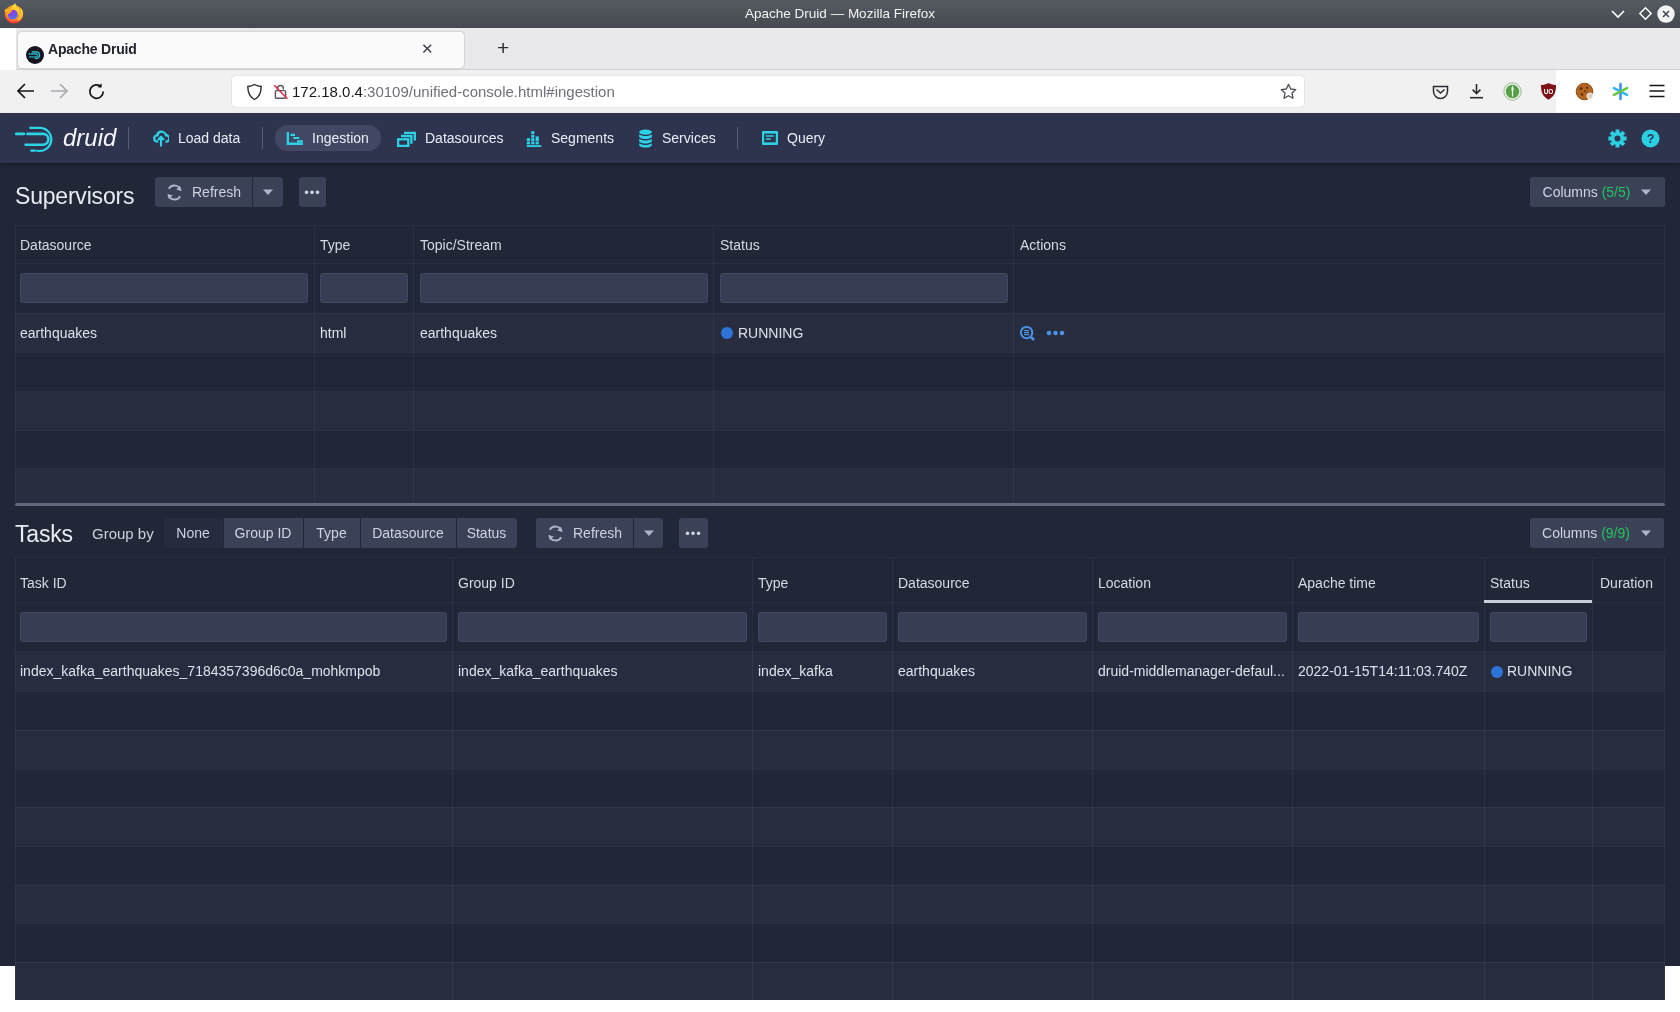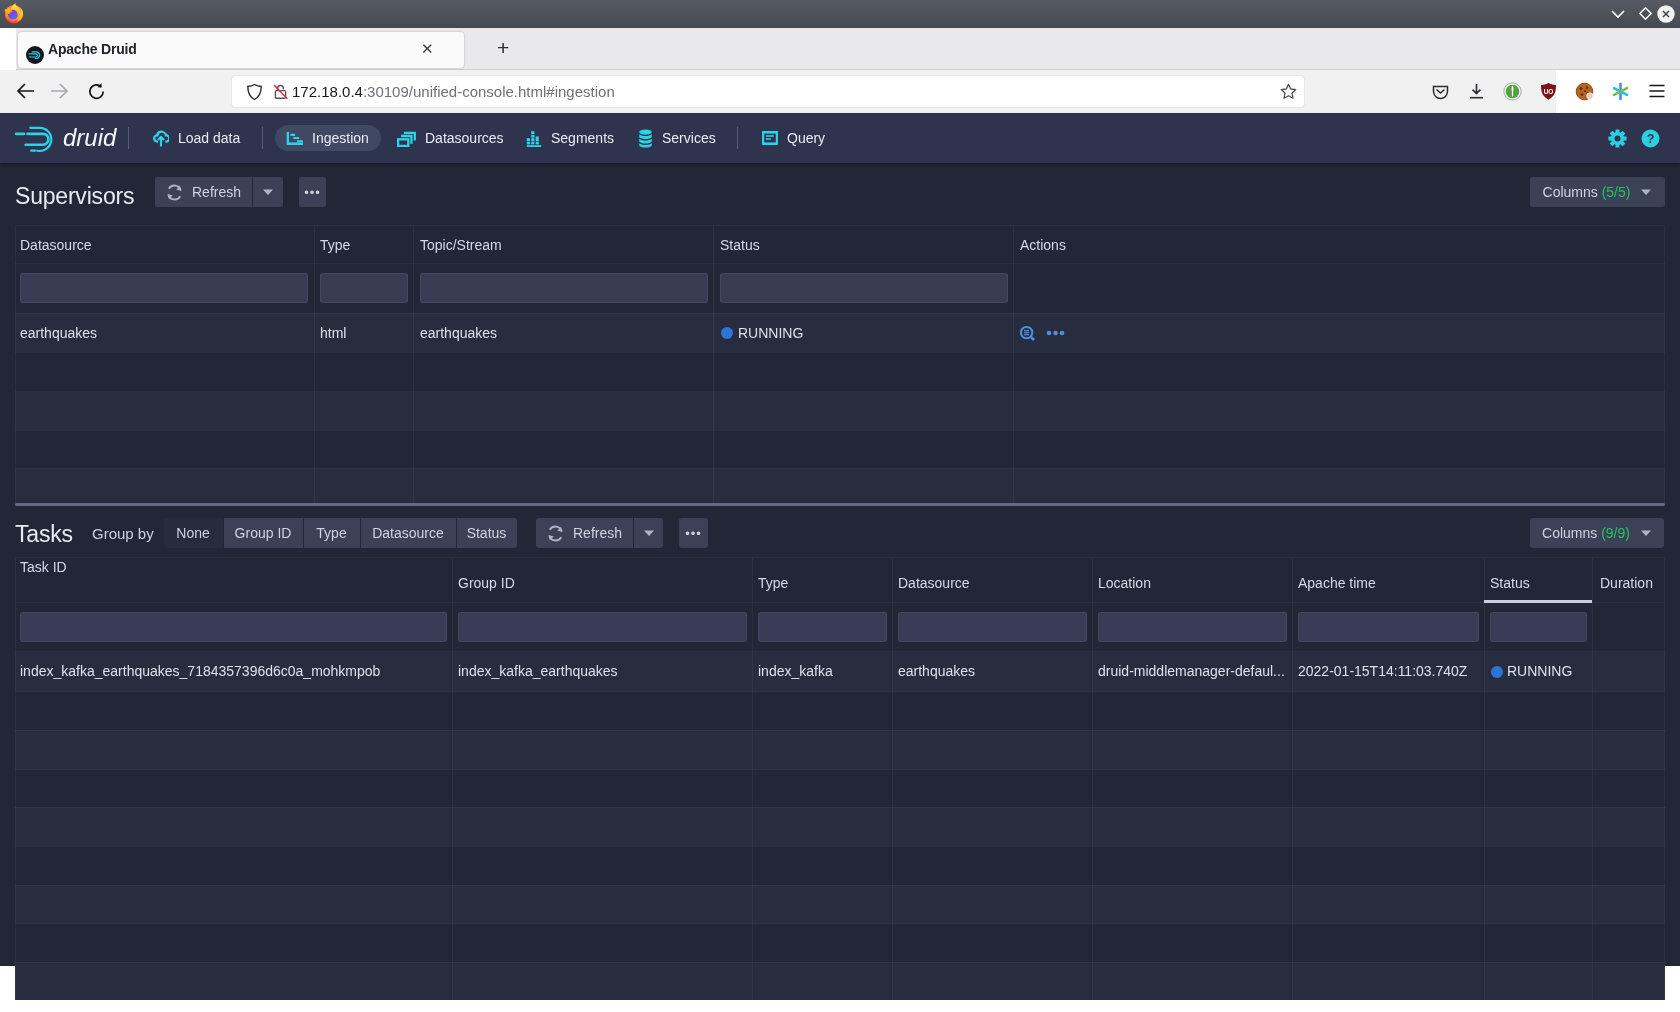--- a/index.html
+++ b/index.html
@@ -55,20 +55,21 @@
           <stop offset="1" stop-color="#5c6cf2"></stop>
       </linearGradient>
     </defs>
     <circle cx="10" cy="12.3" r="9.2" fill="url(#ffring)"></circle>
     <path d="M6.8 9 C6.6 5.5 9.2 2.2 11.6 1.2 C11.2 3.2 12.3 4.1 13.8 5.3 C15.8 6.9 16.8 9.3 16.3 12 L13 13 z" fill="url(#ffflame)"></path>
     <path d="M16.3 12 C17.3 9.5 17 7.3 16 5.6 C18.2 7.3 19.3 9.8 19 12.6 C18.6 16.2 16 19 13 19.6 z" fill="url(#ffflame)" opacity="0.9"></path>
     <circle cx="8.8" cy="12.7" r="4.9" fill="url(#ffglobe)"></circle>
     <path d="M0.4 8.2 C2 7 4.5 6.6 6.3 7.2 L8.9 9.3 C7.4 9.6 6.6 10.2 6 11.5 L3.3 12.2 C2 11.4 1 10 0.4 8.2 z" fill="#ffa01c"></path>
     <path d="M1.2 6.5 L3.1 8 L5.3 6.2 L6.9 7.7 L4.2 9.9 L1.5 9.2 z" fill="#ffb226"></path>
   </svg>
+  <div class="title">Apache Druid — Mozilla Firefox</div>
   <svg class="abs" style="left:1610px;top:9px" width="16" height="10" viewBox="0 0 16 10">
       <path d="M2 2 L8 8 L14 2" stroke="#ffffff" stroke-width="1.6" fill="none"></path>
     </svg>
   <svg class="abs" style="left:1638px;top:6px" width="15" height="15" viewBox="0 0 15 15">
       <rect x="3.5" y="3.5" width="8" height="8" fill="none" stroke="#ffffff" stroke-width="1.4" transform="rotate(45 7.5 7.5)"></rect>
     </svg>
   <svg class="abs" style="left:1657px;top:5px" width="18" height="18" viewBox="0 0 18 18">
       <circle cx="9" cy="9" r="8.7" fill="#f2f2f2"></circle>
       <path d="M6 6 L12 12 M12 6 L6 12" stroke="#40454e" stroke-width="1.5"></path>
     </svg>
@@ -329,21 +330,21 @@
     <div class="cellline" style="left:0;top:0;width:1px;height:455px"></div>
     <div class="cellline" style="left:1649px;top:0;width:1px;height:455px"></div>
     <div class="cellline" style="left:437px;top:0;width:1px;height:455px"></div>
     <div class="cellline" style="left:737px;top:0;width:1px;height:455px"></div>
     <div class="cellline" style="left:877px;top:0;width:1px;height:455px"></div>
     <div class="cellline" style="left:1077px;top:0;width:1px;height:455px"></div>
     <div class="cellline" style="left:1277px;top:0;width:1px;height:455px"></div>
     <div class="cellline" style="left:1469px;top:0;width:1px;height:455px"></div>
     <div class="cellline" style="left:1577px;top:0;width:1px;height:455px"></div>
 
-    <div class="thead" style="left:5px;top:1px">Task ID</div>
+    <div class="thead" style="left:5px;top:17px">Task ID</div>
     <div class="thead" style="left:443px;top:17px">Group ID</div>
     <div class="thead" style="left:743px;top:17px">Type</div>
     <div class="thead" style="left:883px;top:17px">Datasource</div>
     <div class="thead" style="left:1083px;top:17px">Location</div>
     <div class="thead" style="left:1283px;top:17px">Apache time</div>
     <div class="thead" style="left:1475px;top:17px">Status</div>
     <div class="thead" style="left:1585px;top:17px">Duration</div>
     <div class="cellline" style="left:0;top:44px;width:1650px;height:1px"></div>
     <div class="abs" style="left:1469px;top:42px;width:108px;height:2.5px;background:#c9cedb"></div>
 

